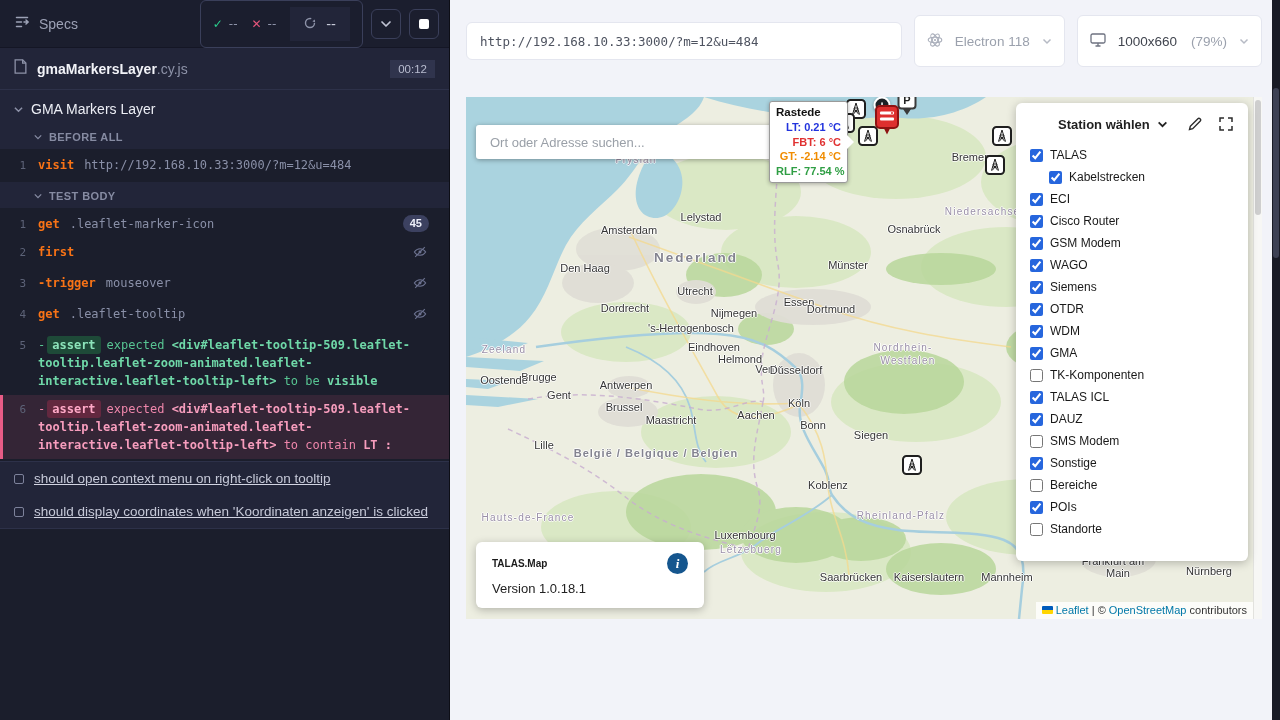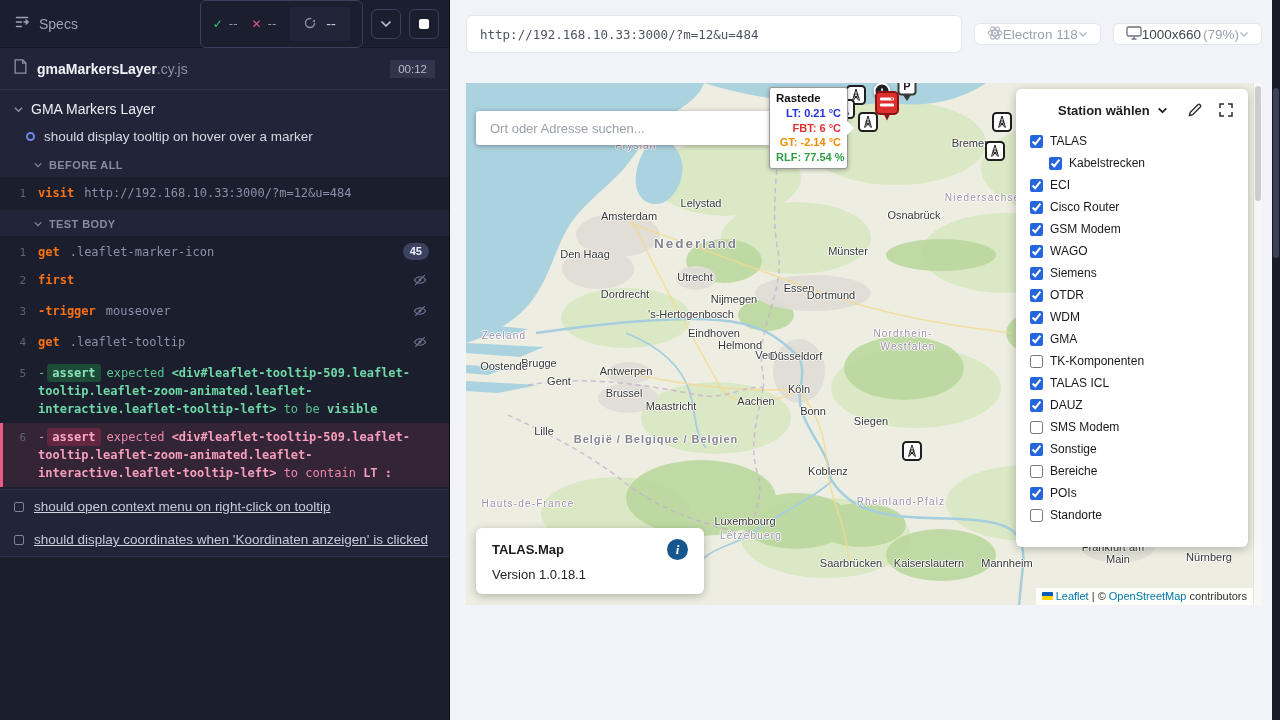--- a/index.html
+++ b/index.html
@@ -80,22 +80,22 @@
 
   
   .stage { flex:1; background:#f2f3f9; position:relative; overflow:hidden; }
   .stage-header { display:flex; gap:12px; padding:15px 18px 0 16px; align-items:center; }
   .url-bar {
     flex:1; height:38px; background:#fff; border:1px solid #e4e6ef; border-radius:6px;
     display:flex; align-items:center; padding:0 13px; font-family:"DejaVu Sans Mono",monospace;
     font-size:12.5px; color:#4e5360; cursor:pointer; white-space:nowrap; overflow:hidden;
   }
   .sel {
-    height:22px; background:#fff; border:1px solid #e4e6ef; border-radius:6px; flex:0 0 auto;
-    display:flex; align-items:center; gap:0; padding:0 12px; font-size:13.5px; color:#9ba1ad; cursor:pointer;
+    height:52px; background:#fff; border:1px solid #e4e6ef; border-radius:6px; flex:0 0 auto;
+    display:flex; align-items:center; gap:12px; padding:0 12px; font-size:13.5px; color:#9ba1ad; cursor:pointer;
   }
   .vp .dims { color:#41454f; }
   .vp .zoom { color:#9ba1ad; margin-left:2px; }
 
   .aut { position:relative; margin:30px 18px 0 16px; height:522px; background:#edeee1; overflow:hidden; cursor:grab; }
   .map-svg { position:absolute; inset:0; }
 
   #map-labels { position:absolute; inset:0; z-index:2; pointer-events:none; }
   .lbl {
     position:absolute; transform:translate(-50%,-50%); white-space:nowrap;
@@ -144,21 +144,21 @@
   #station-list { padding:4px 14px; }
   .chk-row { display:flex; align-items:center; gap:7px; height:22px; font-size:12px; color:#191919; cursor:pointer; }
   .chk-row.indent { margin-left:19px; }
   .chk-row input { width:13px; height:13px; accent-color:#2666dd; margin:0; flex:0 0 auto; }
 
   .verbox {
     position:absolute; left:10px; bottom:11px; width:228px; background:#fff; border-radius:6px;
     box-shadow:0 2px 8px rgba(0,0,0,.25); z-index:10; padding:11px 16px 12px;
   }
   .ver-top { display:flex; align-items:center; }
-  .ver-title { font-size:13px; font-weight:bold; color:#1b1b1b; }
+  .ver-title { font-size:10px; font-weight:bold; color:#1b1b1b; }
   .info-ic {
     margin-left:auto; width:21px; height:21px; border-radius:50%; background:#15568e; color:#fff;
     font:italic bold 13px/21px "Liberation Serif",serif; text-align:center; cursor:pointer;
   }
   .ver-sub { margin-top:7px; font-size:13px; color:#222; }
 
   .attrib {
     position:absolute; right:9px; bottom:0; background:rgba(255,255,255,.8); padding:2px 6px 3px;
     font-size:11px; color:#333; z-index:9;
   }
@@ -223,24 +223,20 @@
       <span class="duration">00:12</span>
     </div>
 
     <div class="suite-row">
       <span><svg width="9" height="9" viewBox="0 0 10 10">
             <path d="M1 3l4 4 4-4" stroke="#8d92a8" stroke-width="1.6" fill="none"></path>
           </svg></span>
       <span>GMA Markers Layer</span>
     </div>
 
-    <div class="test-row">
-      <span class="run-ic"></span>
-      <span>should display tooltip on hover over a marker</span>
-    </div>
 
     <div class="section-row">
       <span><svg width="8" height="8" viewBox="0 0 10 10">
             <path d="M1 3l4 4 4-4" stroke="#868ba2" stroke-width="1.6" fill="none"></path>
           </svg></span>
       <span>BEFORE ALL</span>
     </div>
     <div class="cmds" id="before-cmds">
         <div class="cmd">
           <span class="cmd-n">1</span>

